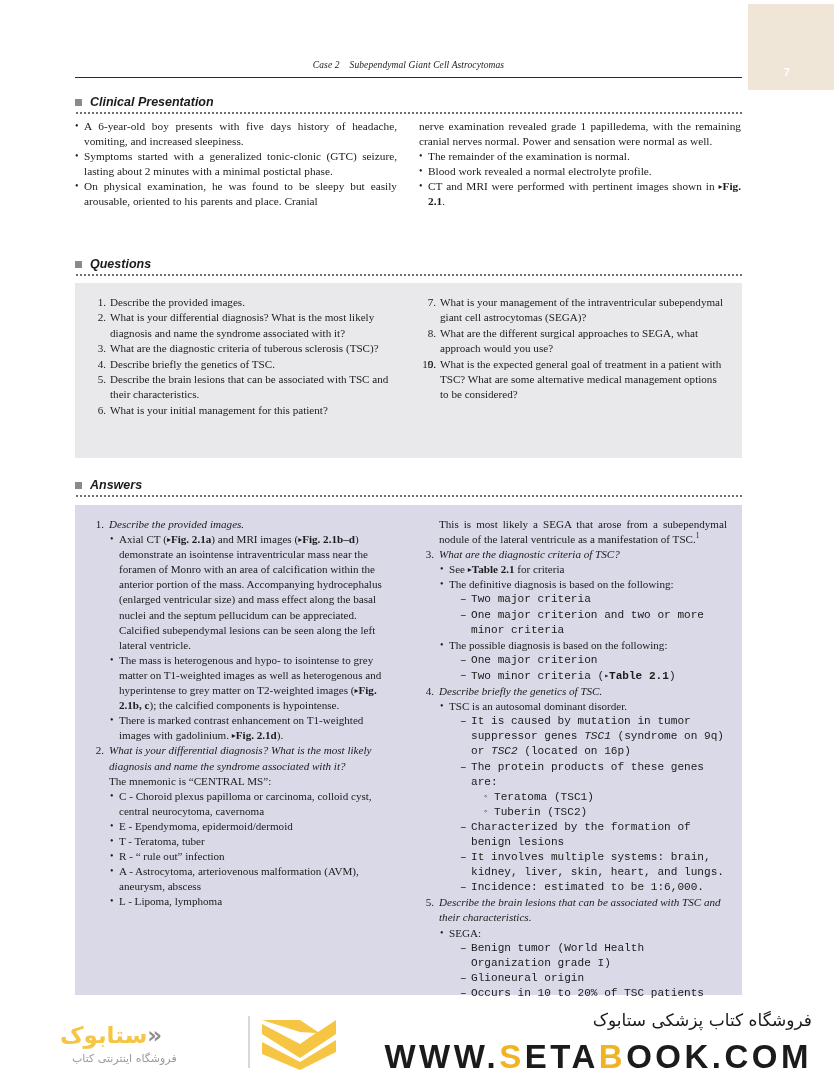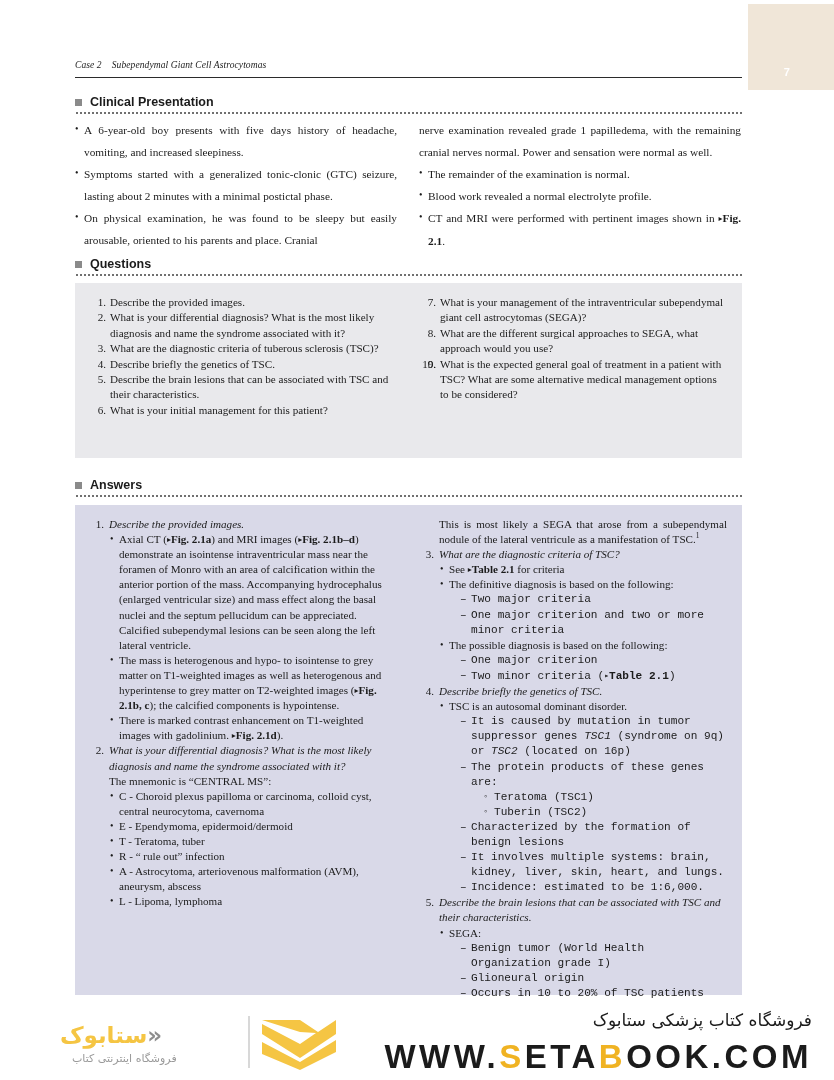--- a/index.html
+++ b/index.html
@@ -39,21 +39,21 @@
     font-size: 11px;
     font-weight: 700;
     letter-spacing: .02em;
   }
 
   .runhead {
     position: absolute;
     top: 60px;
     left: 75px;
     width: 667px;
-    text-align: left;
+    text-align: center;
     font-style: italic;
     font-size: 9.5px;
     letter-spacing: .01em;
     color: #1b1b1b;
   }
   .runhead .case-no { margin-right: 10px; }
   .runhead-rule {
     position: absolute;
     top: 77px;
     left: 75px;
@@ -70,20 +70,21 @@
   }
   .section-head .title-row {
     display: flex;
     align-items: center;
     gap: 8px;
     font-family: "Liberation Sans", sans-serif;
     font-size: 12.5px;
     font-weight: 700;
     color: #1b1b1b;
     padding-bottom: 3px;
+    font-style: italic;
   }
   .sq {
     display: inline-block;
     width: 7px;
     height: 7px;
     background: #8a8a8a;
     flex: 0 0 auto;
     position: relative;
     top: 0px;
   }
@@ -101,21 +102,21 @@
     position: absolute;
     left: 75px;
     width: 667px;
     display: flex;
     gap: 22px;
   }
   .col { width: 322px; }
 
   .body-text {
     font-size: 11.3px;
-    line-height: 22px;
+    line-height: 15px;
     text-align: justify;
   }
 
   ul.bul, ol.nums {
     margin: 0;
     padding: 0;
     list-style: none;
   }
   ul.bul > li {
     position: relative;

